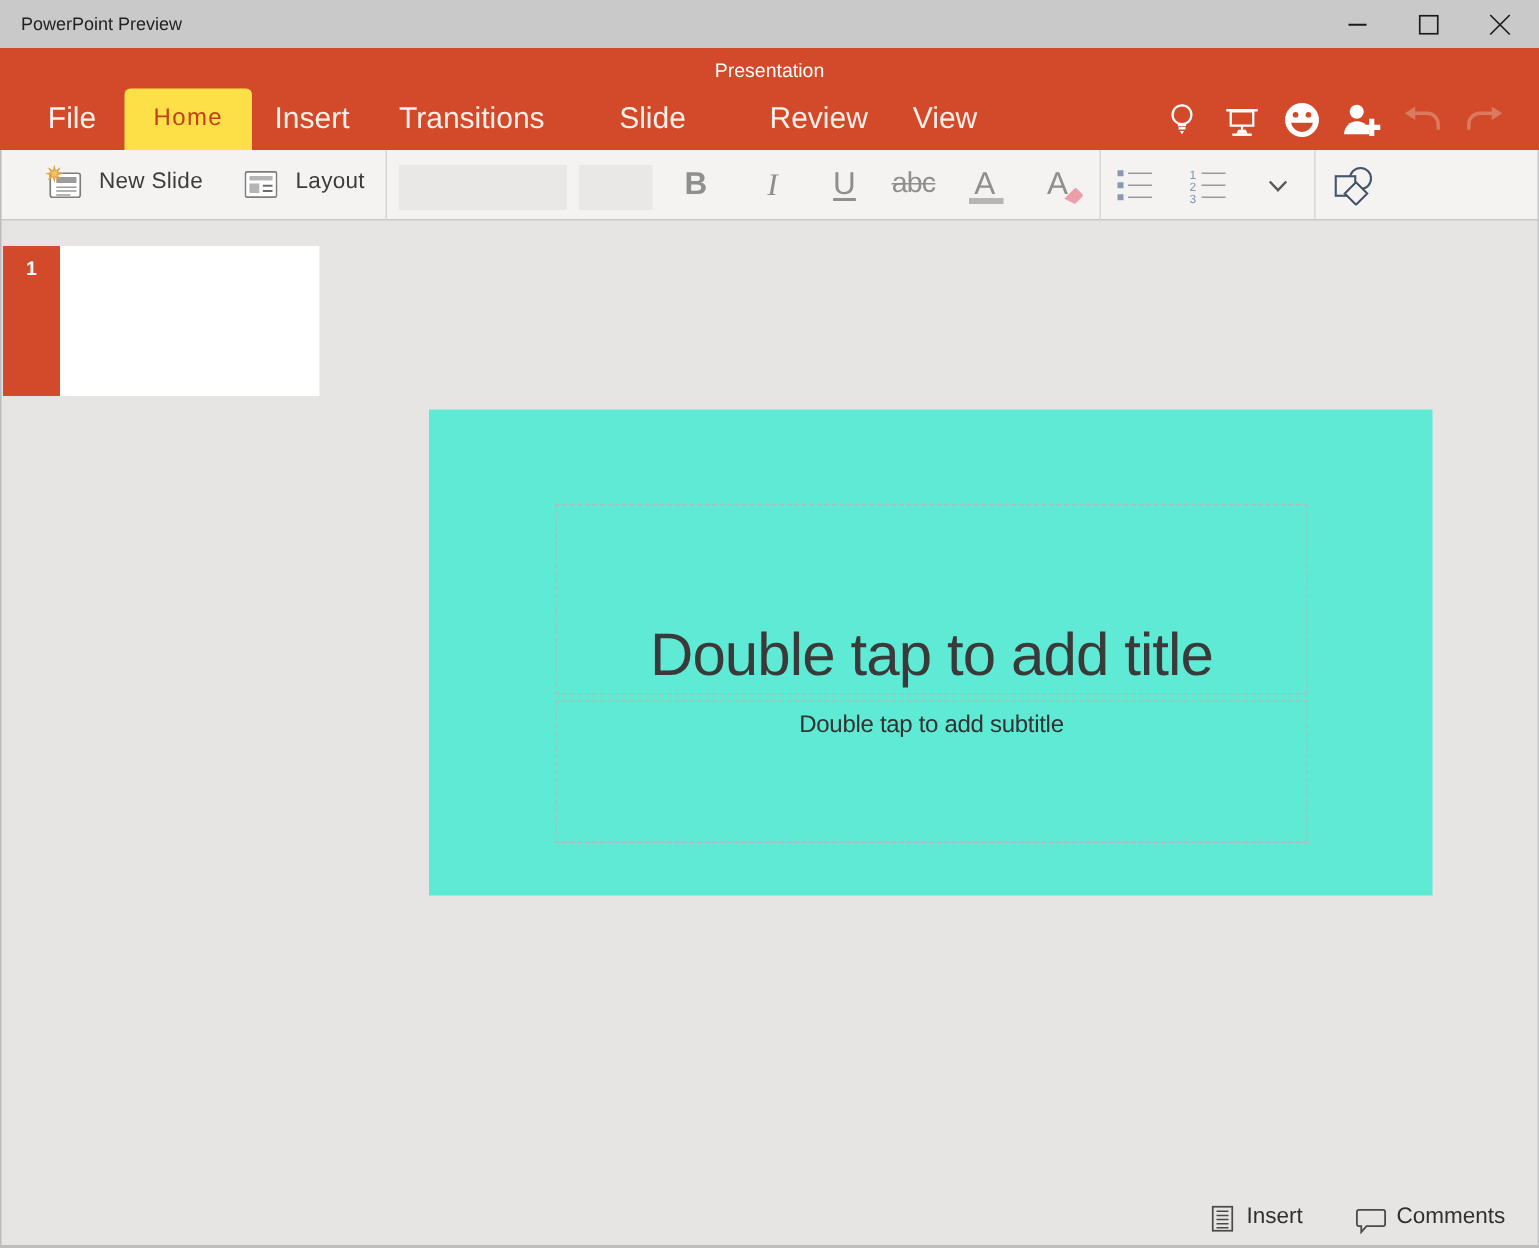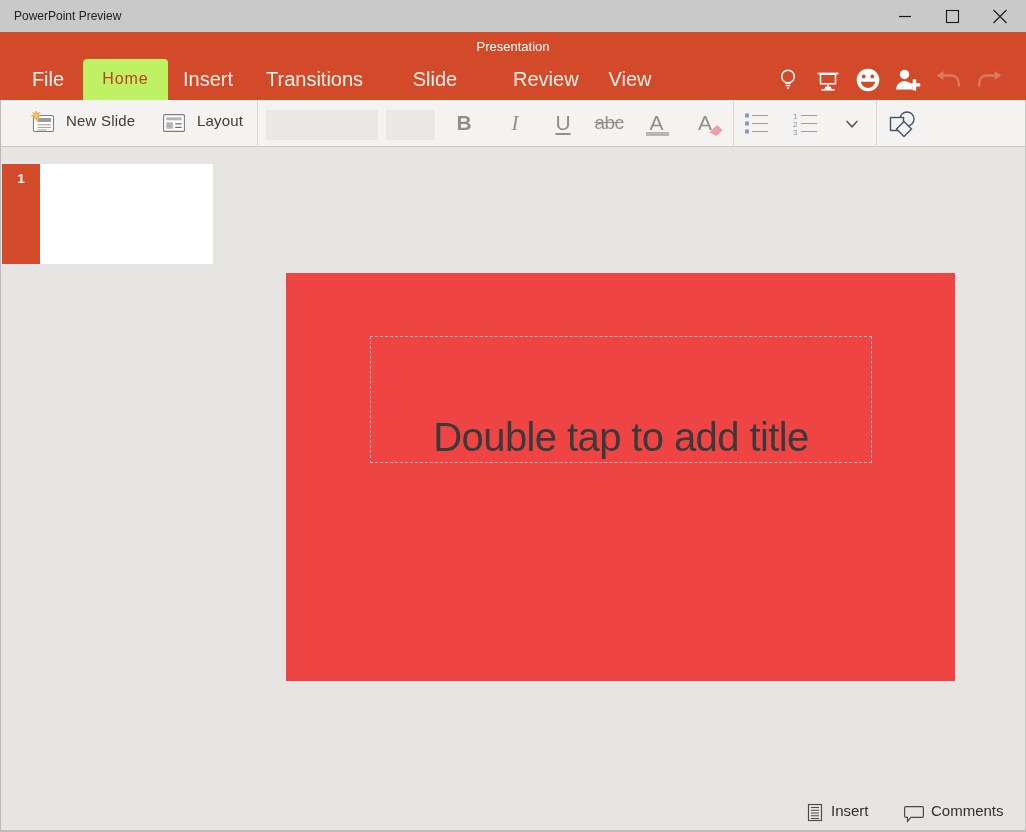--- a/index.html
+++ b/index.html
@@ -8,36 +8,36 @@
   .abs { position:absolute; }
 
   
   #titlebar { left:0; top:0; width:1026px; height:32px; background:#c9c9c9; }
   #titletext { left:14px; top:0; height:32px; line-height:33px; font-size:12px; color:#222; }
 
   
   #ribbon { left:0; top:32px; width:1026px; height:68px; background:#d24a29; }
   #presname { left:0; top:39px; width:1026px; text-align:center; font-size:13px; color:#fff; }
   .tab { top:60px; height:40px; line-height:38px; font-size:20px; color:#fdefe9; text-align:center; }
-  #hometab { left:83px; top:59px; width:85px; height:41px; background:#bef264; border-radius:4px 4px 0 0; color:#c2401c; line-height:40px; font-size:16px; letter-spacing:0.9px; text-align:center; }
+  #hometab { left:83px; top:59px; width:85px; height:41px; background:#fde047; border-radius:4px 4px 0 0; color:#c2401c; line-height:40px; font-size:16px; letter-spacing:0.9px; text-align:center; }
 
   
   #toolbar { left:0; top:100px; width:1026px; height:47px; background:#f4f3f1; border-bottom:1px solid #c9c7c5; }
   .tbtext { top:112px; font-size:15px; letter-spacing:0.2px; color:#3d3c3a; }
   .vdiv { top:100px; width:1px; height:47px; background:#d8d6d4; }
   .fontbox { top:110px; height:30px; background:#e9e8e6; }
   .fmtbtn { top:100px; height:46px; color:#8f8f8f; font-size:21px; text-align:center; }
 
   
   #thumbsel { left:2px; top:164px; width:38px; height:100px; background:#d24a29; }
   #thumbnum { left:2px; top:171px; width:38px; text-align:center; color:#fff; font-size:13px; font-weight:bold; }
   #thumbslide { left:40px; top:164px; width:173px; height:100px; background:#fff; }
 
   
-  #slide { left:286px; top:273px; width:669px; height:408px; background:#ef4444; }
+  #slide { left:286px; top:273px; width:669px; height:324px; background:#5eead4; }
   #titleph { left:84px; top:63px; width:502px; height:127px; border:1px dashed #b8b8b8; }
   #subtitleph { left:84px; top:194px; width:502px; height:95px; border:1px dashed #b8b8b8; }
   #titletxt { left:0; right:0; bottom:3px; text-align:center; font-size:40px; line-height:44px; letter-spacing:-0.6px; color:#3a3a3a; font-weight:400; }
   #subtitletxt { left:0; right:0; top:7px; text-align:center; font-size:16px; letter-spacing:-0.2px; color:#333; }
 
   
   .botbtn { top:802px; height:26px; font-size:15px; color:#303030; }
 </style>
 </head>
 <body>
@@ -170,20 +170,23 @@
   </svg>
 
   <div id="thumbsel" class="abs"></div>
   <div id="thumbnum" class="abs">1</div>
   <div id="thumbslide" class="abs"></div>
 
   <div id="slide" class="abs">
     <div id="titleph" class="abs">
       <div id="titletxt" class="abs">Double tap to add title</div>
     </div>
+    <div id="subtitleph" class="abs">
+      <div id="subtitletxt" class="abs">Double tap to add subtitle</div>
+    </div>
   </div>
 
   <svg class="abs" style="left:807px; top:803px;" width="16" height="19" viewBox="0 0 16 19">
     <rect x="1.5" y="1.5" width="13" height="16" fill="none" stroke="#4a4a4a" stroke-width="1.15"></rect>
     <path d="M4 4.5 h8 M4 7.25 h8 M4 10 h8 M4 12.75 h8 M4 15.5 h8" stroke="#4a4a4a" stroke-width="1"></path>
   </svg>
   <div class="abs botbtn" style="left:831px;">Insert</div>
   <svg class="abs" style="left:903px; top:805px;" width="22" height="18" viewBox="0 0 22 18">
     <path d="M3 1.6 h16 q1.4 0 1.4 1.4 v8 q0 1.4 -1.4 1.4 h-11 l-3.5 4 v-4 h-1.5 q-1.4 0 -1.4 -1.4 v-8 q0 -1.4 1.4 -1.4 z" fill="none" stroke="#4a4a4a" stroke-width="1.2"></path>
   </svg>

